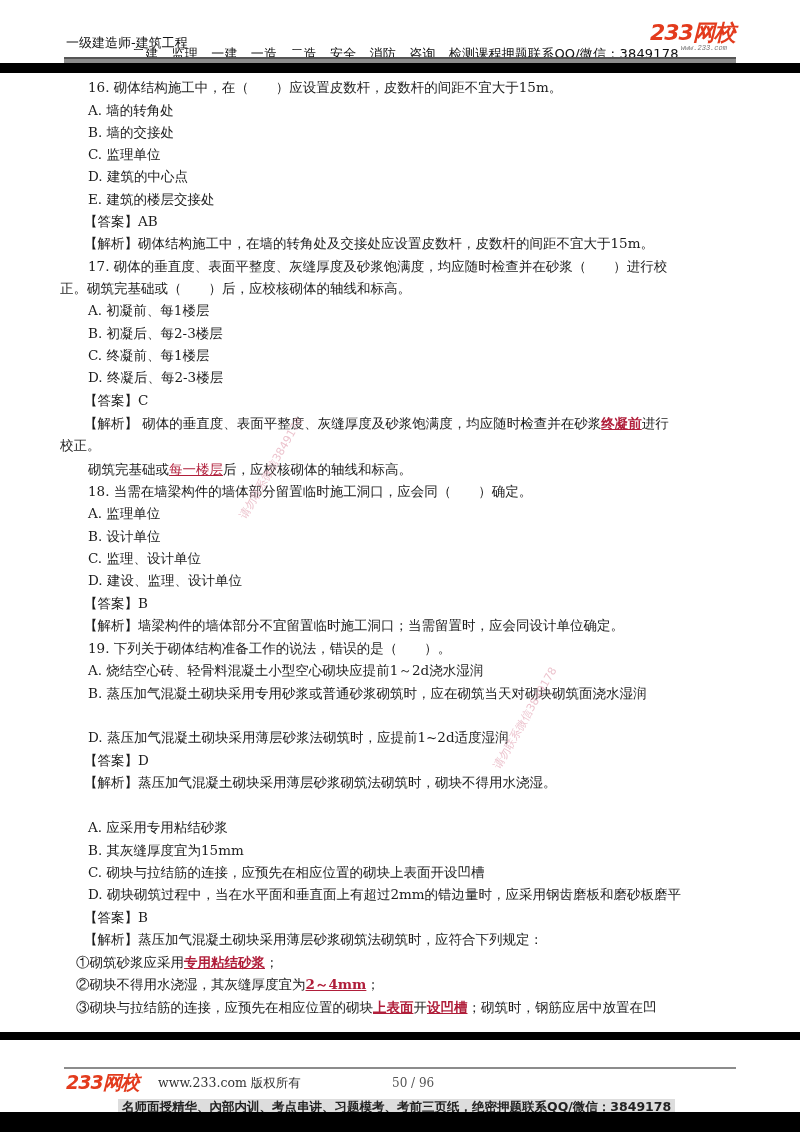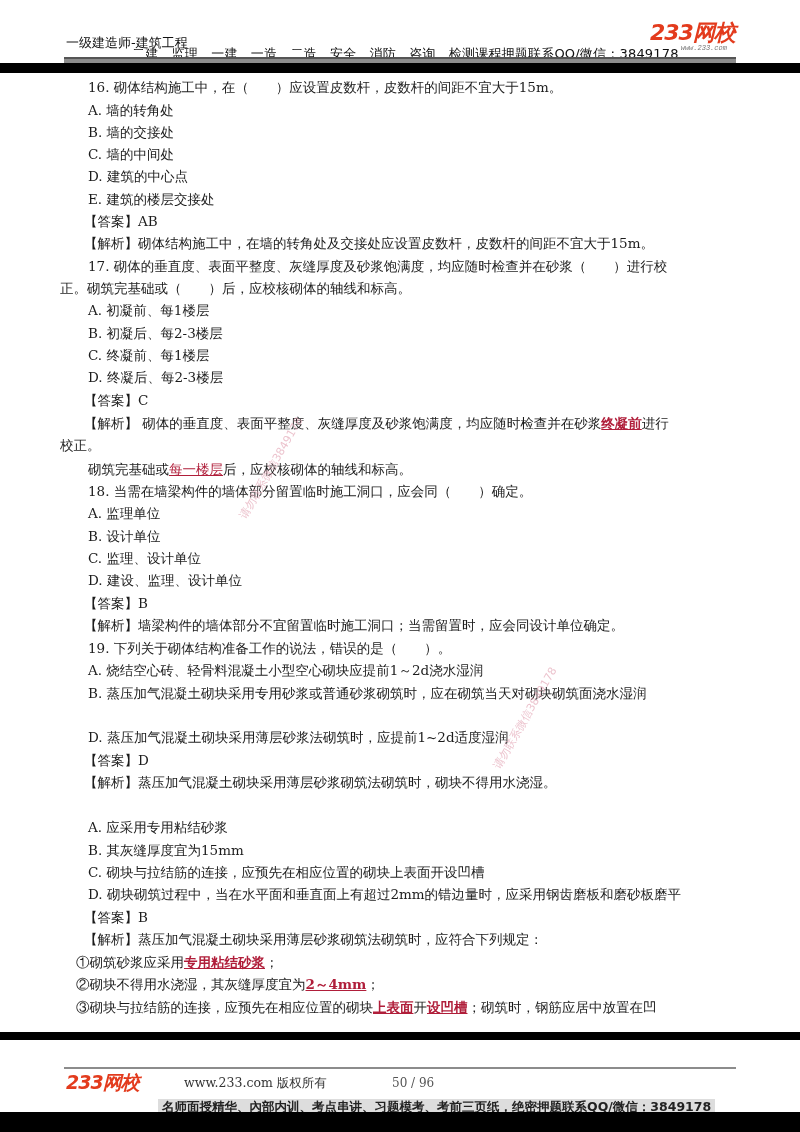--- a/index.html
+++ b/index.html
@@ -44,28 +44,28 @@
   .watermark {
     position: absolute; font-family: "DejaVu Sans", sans-serif; font-size: 11px; color: #e2a3b3;
     transform: rotate(-60deg); transform-origin: left top; opacity: 0.65; white-space: nowrap;
   }
 
   .footer { position: absolute; left: 0; top: 1040px; width: 800px; height: 72px; background: #fff; }
   .footer-rule { position: absolute; left: 64px; top: 27px; width: 672px; height: 2px; background: #8c8c8c; }
   .footer .logo { left: 66px; top: 33px; flex-direction: row; align-items: baseline; }
   .footer .logo .mark { font-size: 19px; }
   .footer-copy {
-    position: absolute; left: 158px; top: 35px; font-size: 12.5px; color: #333; white-space: nowrap; margin-left: 26px;
+    position: absolute; left: 158px; top: 35px; font-size: 12.5px; color: #333; white-space: nowrap;
   }
   .footer-page {
     position: absolute; left: 392px; top: 36px; font-size: 12px; color: #555; white-space: nowrap;
   }
   .footer-promo {
     position: absolute; left: 118px; top: 59px; font-size: 12.5px; font-weight: bold; color: #222;
-    font-family: "DejaVu Sans", sans-serif; white-space: nowrap; background: #ddd; padding: 0 4px; height: 13px; overflow: hidden; margin-left: 40px;
+    font-family: "DejaVu Sans", sans-serif; white-space: nowrap; background: #ddd; padding: 0 4px; height: 13px; overflow: hidden;
   }
 </style>
 </head>
 <body>
 
 <div class="header">
   <div class="header-notice">二建、监理、一建、一造、二造、安全、消防、咨询、检测课程押题联系QQ/微信：3849178</div>
   <div class="header-subject">一级建造师-建筑工程</div>
   <div class="logo">
     <span class="mark">233网校</span>
@@ -73,21 +73,21 @@
   </div>
   <div class="header-rule"></div>
 </div>
 <div class="black-band band-top"></div>
 
 <div class="content">
 
   <div class="line" style="top:2px">16. 砌体结构施工中，在（　　）应设置皮数杆，皮数杆的间距不宜大于15m。</div>
   <div class="line" style="top:25px">A. 墙的转角处</div>
   <div class="line" style="top:47px">B. 墙的交接处</div>
-  <div class="line" style="top:69px">C. 墙的中间处</div>
+  <div class="line" style="top:69px">C. 监理单位</div>
   <div class="line" style="top:91px">D. 建筑的中心点</div>
   <div class="line" style="top:114px">E. 建筑的楼层交接处</div>
   <div class="line" style="top:136px; left:84px"><span class="tag">【答案】</span><span>AB</span></div>
   <div class="line" style="top:158px; left:84px"><span class="tag">【解析】</span><span>砌体结构施工中，在墙的转角处及交接处应设置皮数杆，皮数杆的间距不宜大于15m。</span></div>
 
   <div class="line" style="top:181px">17. 砌体的垂直度、表面平整度、灰缝厚度及砂浆饱满度，均应随时检查并在砂浆（　　）进行校</div>
   <div class="line flush" style="top:203px">正。砌筑完基础或（　　）后，应校核砌体的轴线和标高。</div>
   <div class="line" style="top:225px">A. 初凝前、每1楼层</div>
   <div class="line" style="top:248px">B. 初凝后、每2-3楼层</div>
   <div class="line" style="top:270px">C. 终凝前、每1楼层</div>

